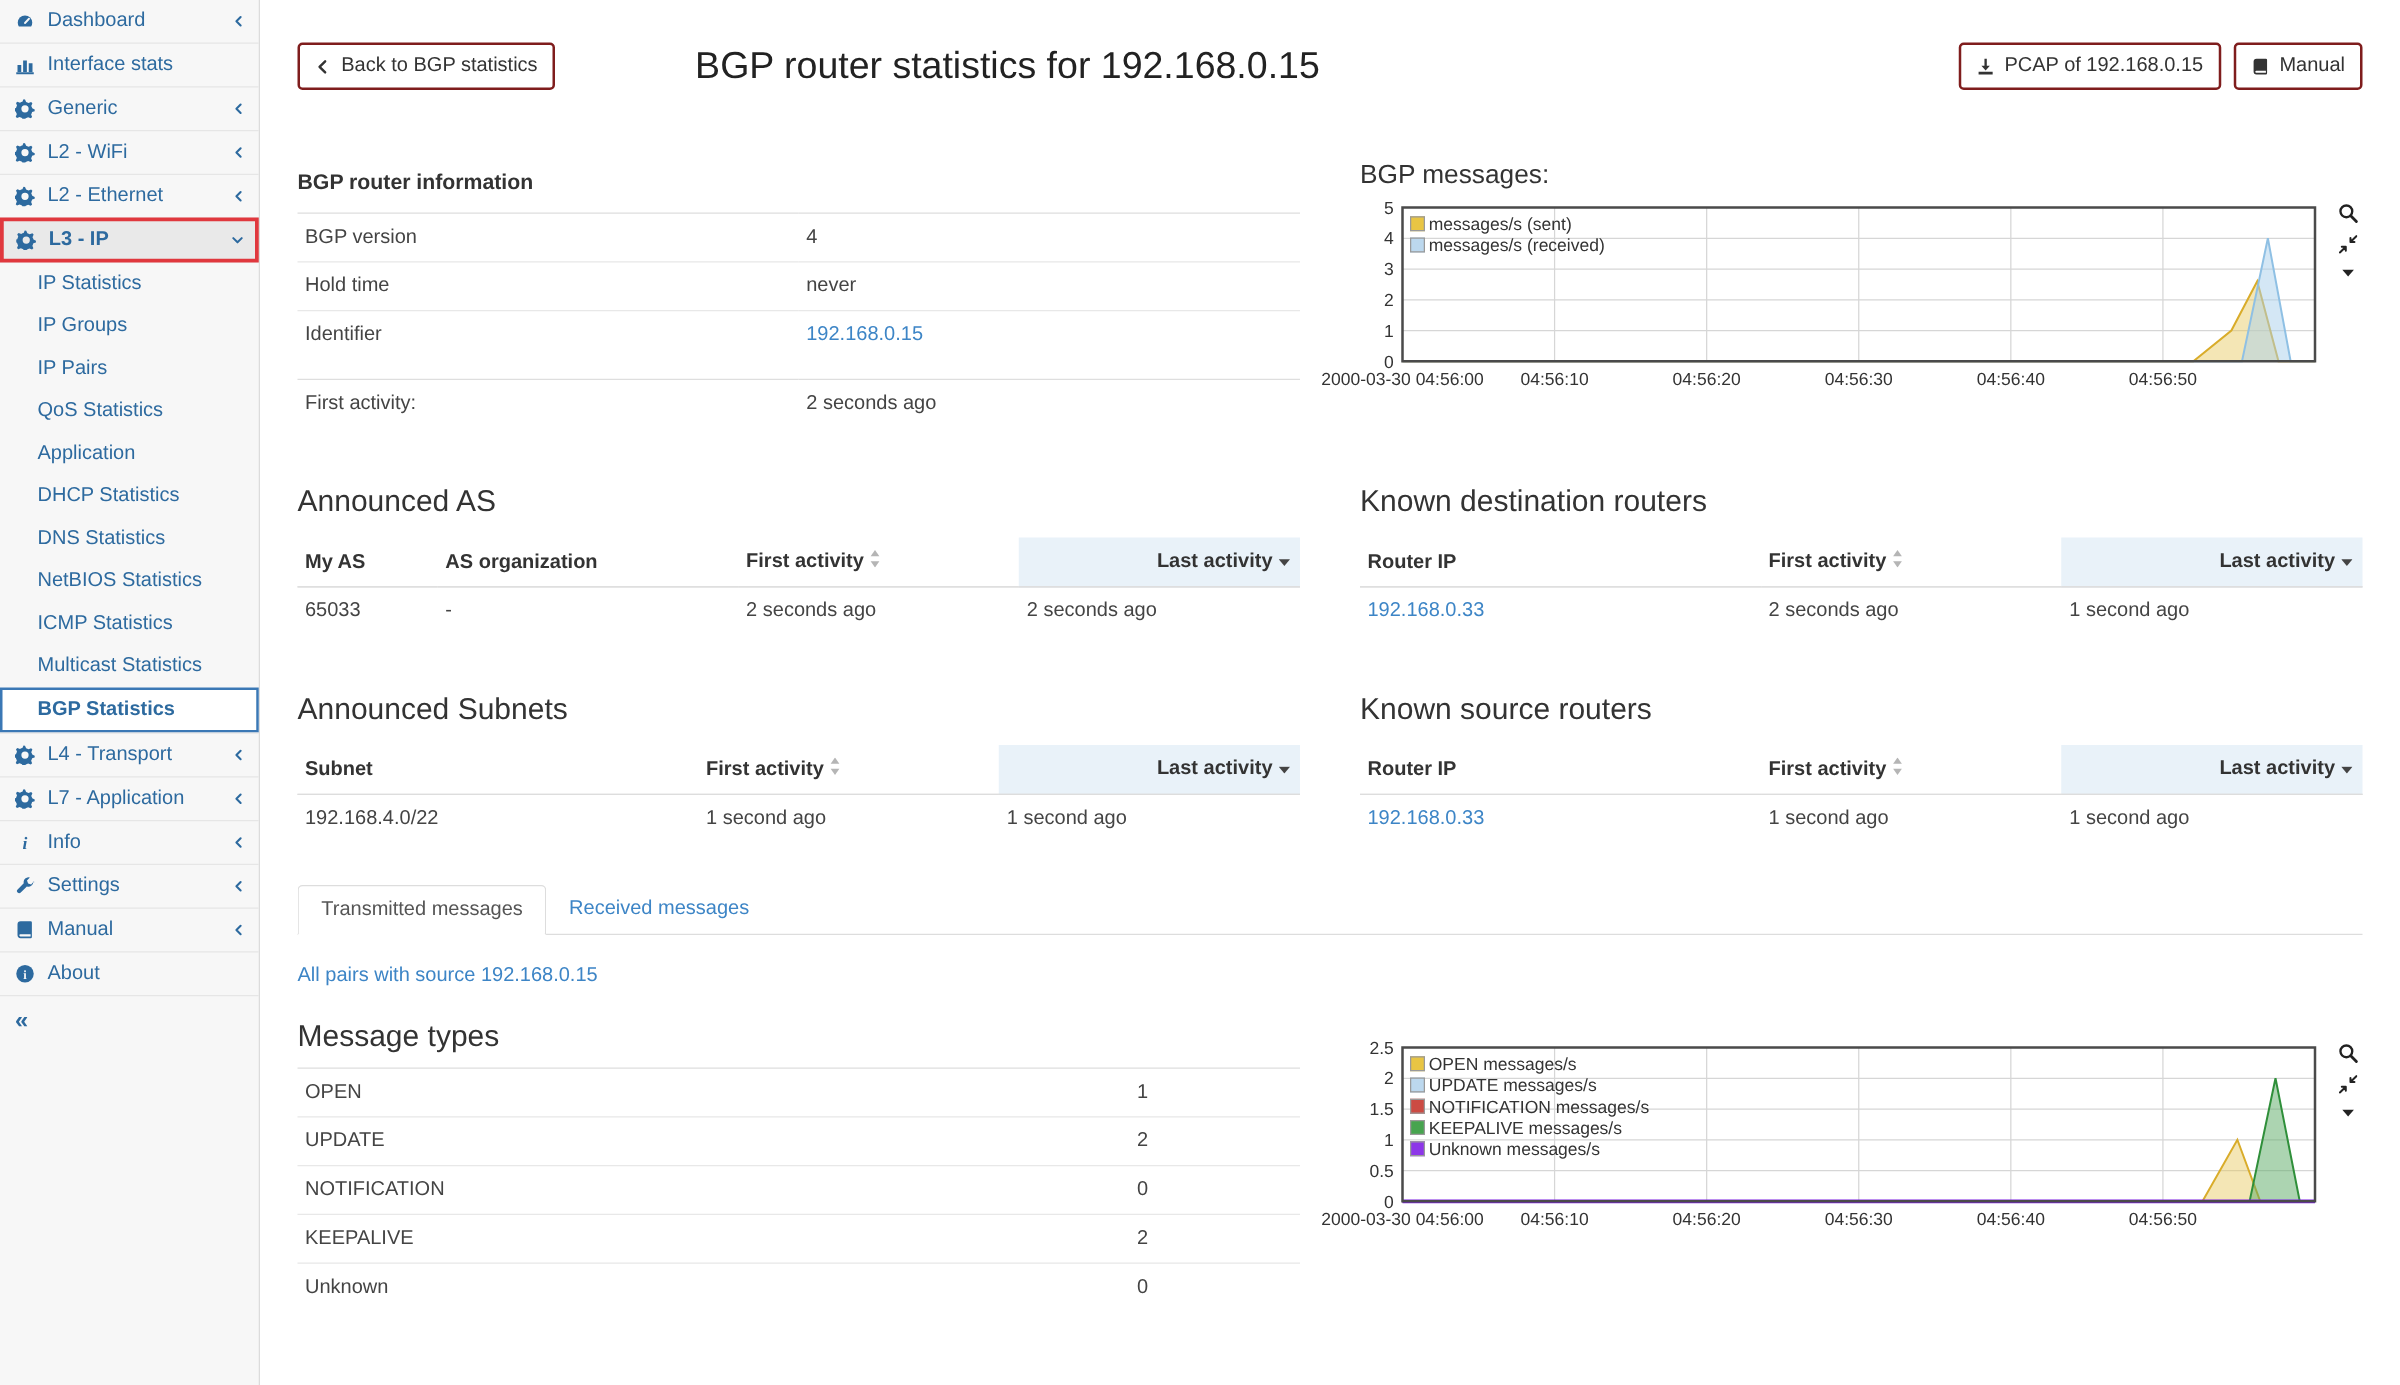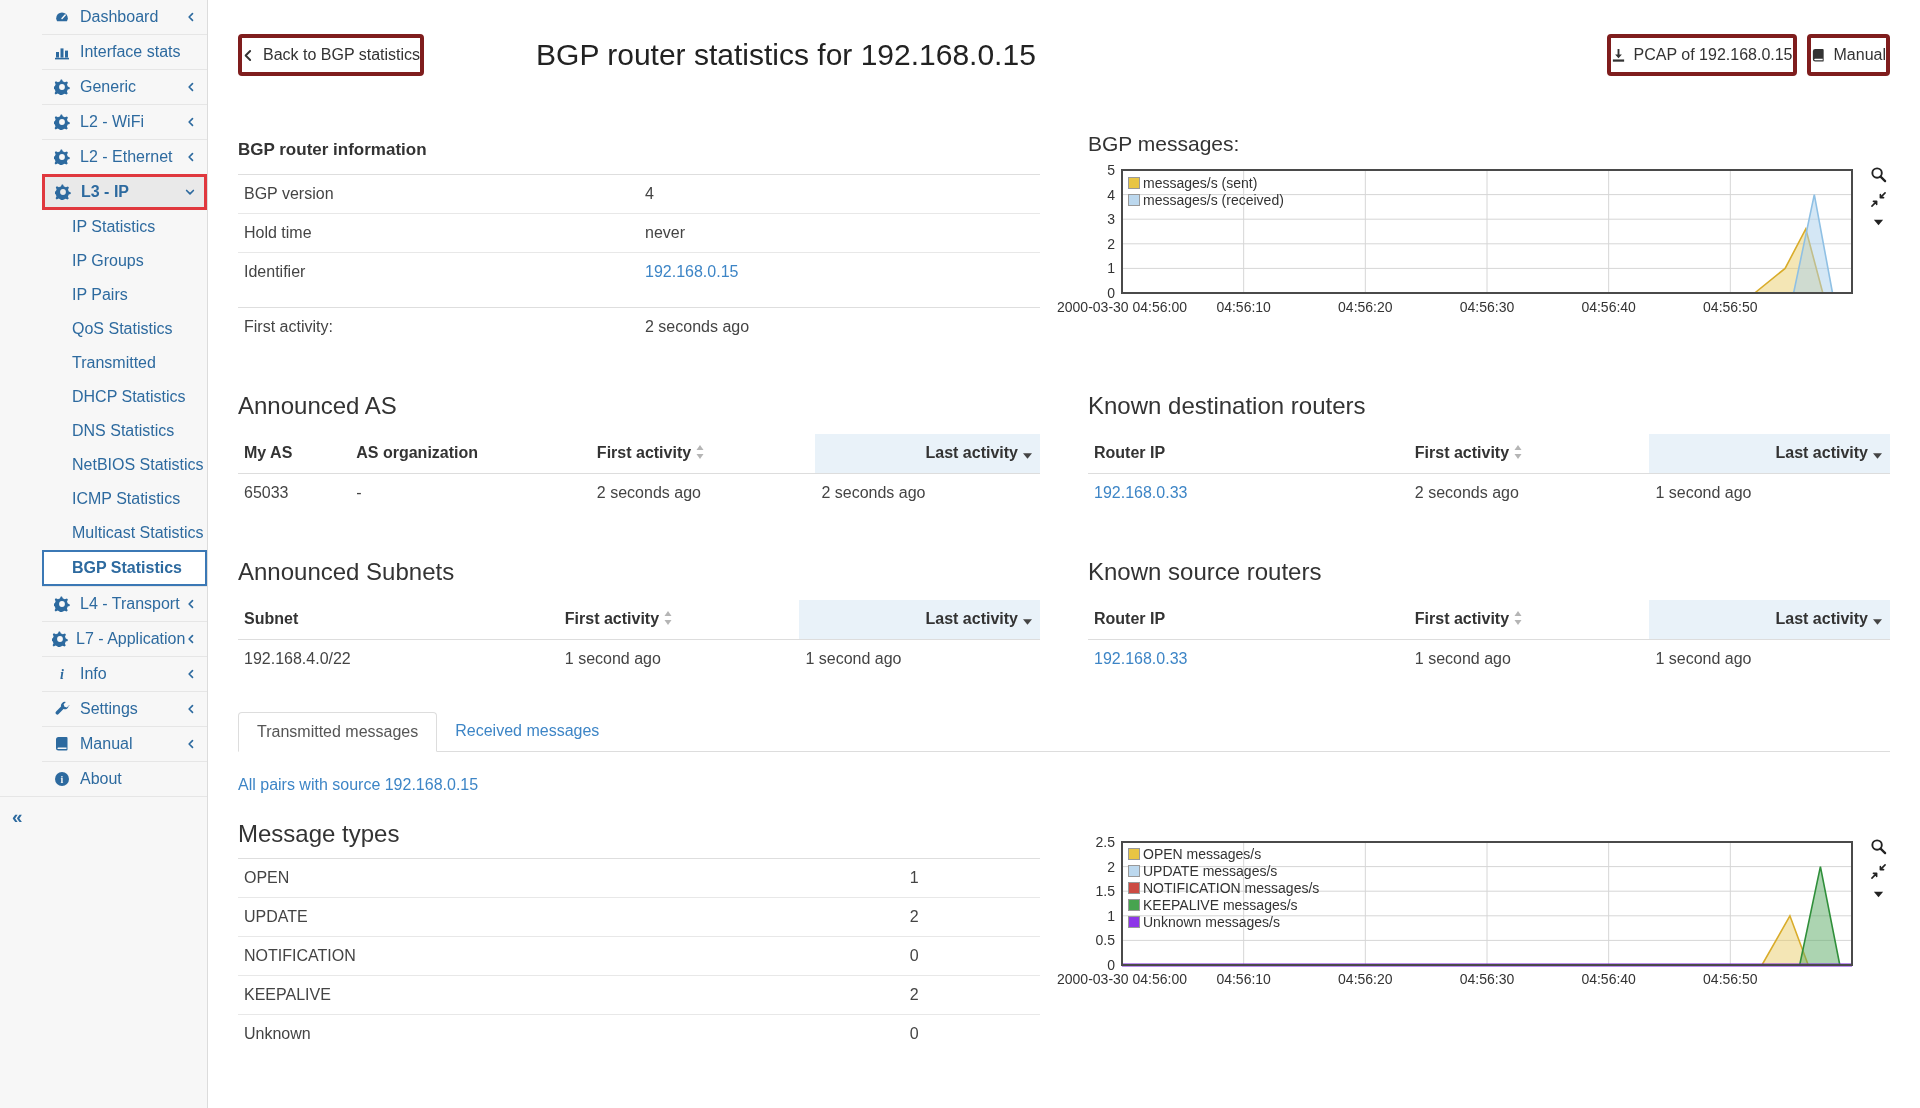--- a/index.html
+++ b/index.html
@@ -2,35 +2,35 @@
 <html><head>
 <meta charset="utf-8">
 <style>
   * { box-sizing: border-box; }
   html,body { margin:0; padding:0; }
   body { font-family:"Liberation Sans", sans-serif; background:#fff; }
   .app { display:flex; width:1920px; height:1108px; overflow:hidden; background:#fff; color:#333; }
 
   
   .sidebar { width:208px; min-width:208px; background:#f7f7f7; border-right:1px solid #dcdcdc; font-size:16px; }
-  .sb-item { display:flex; align-items:center; padding:8px 10px; color:#2d6a9f; cursor:pointer; white-space:nowrap;margin-left:42px; }
+  .sb-item { display:flex; align-items:center; padding:8px 10px; color:#2d6a9f; cursor:pointer; white-space:nowrap; }
   .sb-item.top { border-top:1px solid #e6e6e6; }
   nav > .sb-item.top:first-child { border-top:none; }
   .sb-icon { width:20px; margin-right:8px; display:inline-flex; justify-content:center; align-items:center; color:#2d6a9f; }
   .sb-label { flex:1; }
   .sb-chevron { margin-left:auto; display:flex; color:#2d6a9f; }
   .sb-item.sub { padding-left:30px; }
   .sb-item.active-red { background:#e9e9e9; border:3px solid #e0383e; font-weight:bold; padding:6px 8px 6px 8px; }
   .sb-item.active-blue { background:#fff; border:2px solid #3b78b5; font-weight:bold; padding:7px 10px 7px 28px; }
   .sb-collapse { border-top:1px solid #e6e6e6; padding:9px 12px; color:#2d6a9f; font-size:19px; font-weight:bold; cursor:pointer; }
 
   
   .main { flex:1; padding:34px 30px 0 30px; overflow:hidden; }
   .page-header { display:flex; align-items:center; }
-  .btn { display:inline-flex; align-items:center; gap:8px; background:#fff; border:4px solid #7f1d1d; border-radius:4px; padding:8px 0; font-size:16px; color:#333; font-family:inherit; cursor:pointer; white-space:nowrap; }
+  .btn { display:inline-flex; align-items:center; gap:8px; background:#fff; border:2px solid #7f1d1d; border-radius:4px; padding:8px 12px; font-size:16px; color:#333; font-family:inherit; cursor:pointer; white-space:nowrap; }
   .btn .bico { display:inline-flex; align-items:center; }
   .title { font-size:30px; font-weight:400; color:#222; margin:0 0 0 112px; white-space:nowrap; }
   .header-actions { margin-left:auto; display:flex; gap:10px; }
 
   .grid { display:grid; grid-template-columns:1fr 1fr; column-gap:48px; margin-top:56px; }
   .grid-bottom { margin-top:0; }
   .cell h2 { font-size:24px; font-weight:400; color:#333; margin:46px 0 14px 0; }
   .grid-bottom .cell h2 { margin:26px 0 10px 0; }
 
   .info-title { font-size:17px; font-weight:bold; color:#333; padding:8px 0 14px 0; }
@@ -158,21 +158,21 @@
         <div class="sb-item sub">
           <span class="sb-label">IP Groups</span>
         </div>
         <div class="sb-item sub">
           <span class="sb-label">IP Pairs</span>
         </div>
         <div class="sb-item sub">
           <span class="sb-label">QoS Statistics</span>
         </div>
         <div class="sb-item sub">
-          <span class="sb-label">Transmitted</span>
+          <span class="sb-label">Application</span>
         </div>
         <div class="sb-item sub">
           <span class="sb-label">DHCP Statistics</span>
         </div>
         <div class="sb-item sub">
           <span class="sb-label">DNS Statistics</span>
         </div>
         <div class="sb-item sub">
           <span class="sb-label">NetBIOS Statistics</span>
         </div>

